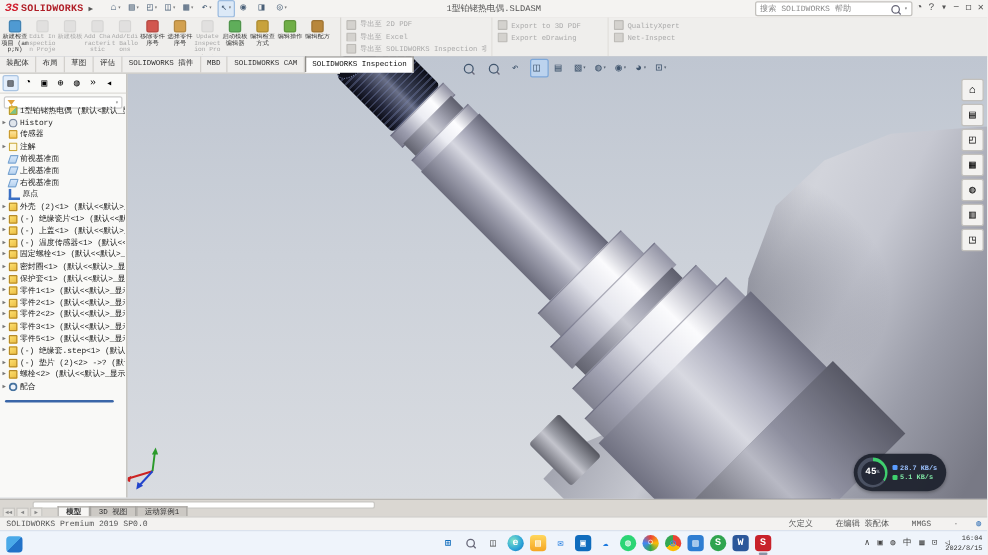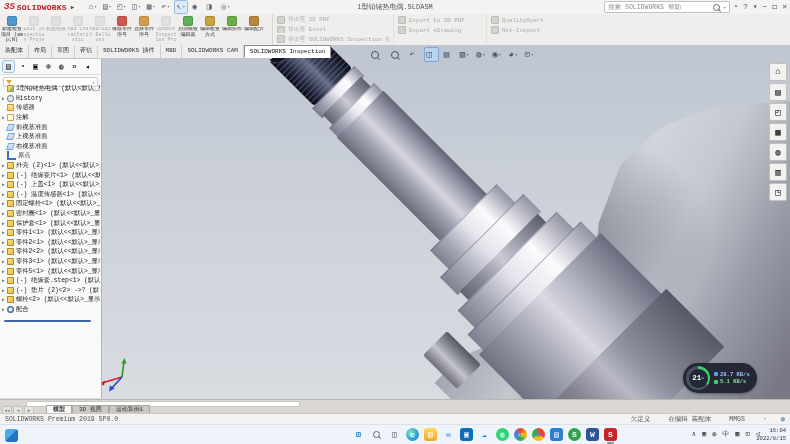--- a/index.html
+++ b/index.html
@@ -637,21 +637,21 @@
       <polygon points="3,27 9,23.5 8,28.5" fill="#cc2222"></polygon>
       <line x1="26" y1="20" x2="28" y2="4" stroke="#2a9a2a" stroke-width="1.6"></line>
       <polygon points="28.5,1 25.5,6.5 30.5,6.5" fill="#2a9a2a"></polygon>
       <line x1="26" y1="20" x2="15" y2="32" stroke="#2244cc" stroke-width="1.6"></line>
       <polygon points="13,34.5 14,28.5 18.5,31.5" fill="#2244cc"></polygon>
     </svg>
 
     <div class="spdwidget">
       <div class="spdring">
         <div class="inner">
-            <span>21</span>
+            <span>45</span>
             <span class="pct">%</span>
           </div>
       </div>
       <div class="spdrows">
         <div class="spdrow up">
             <span class="dotup"></span>
             <span>28.7 KB/s</span>
           </div>
         <div class="spdrow dn">
             <span class="dotdn"></span>

